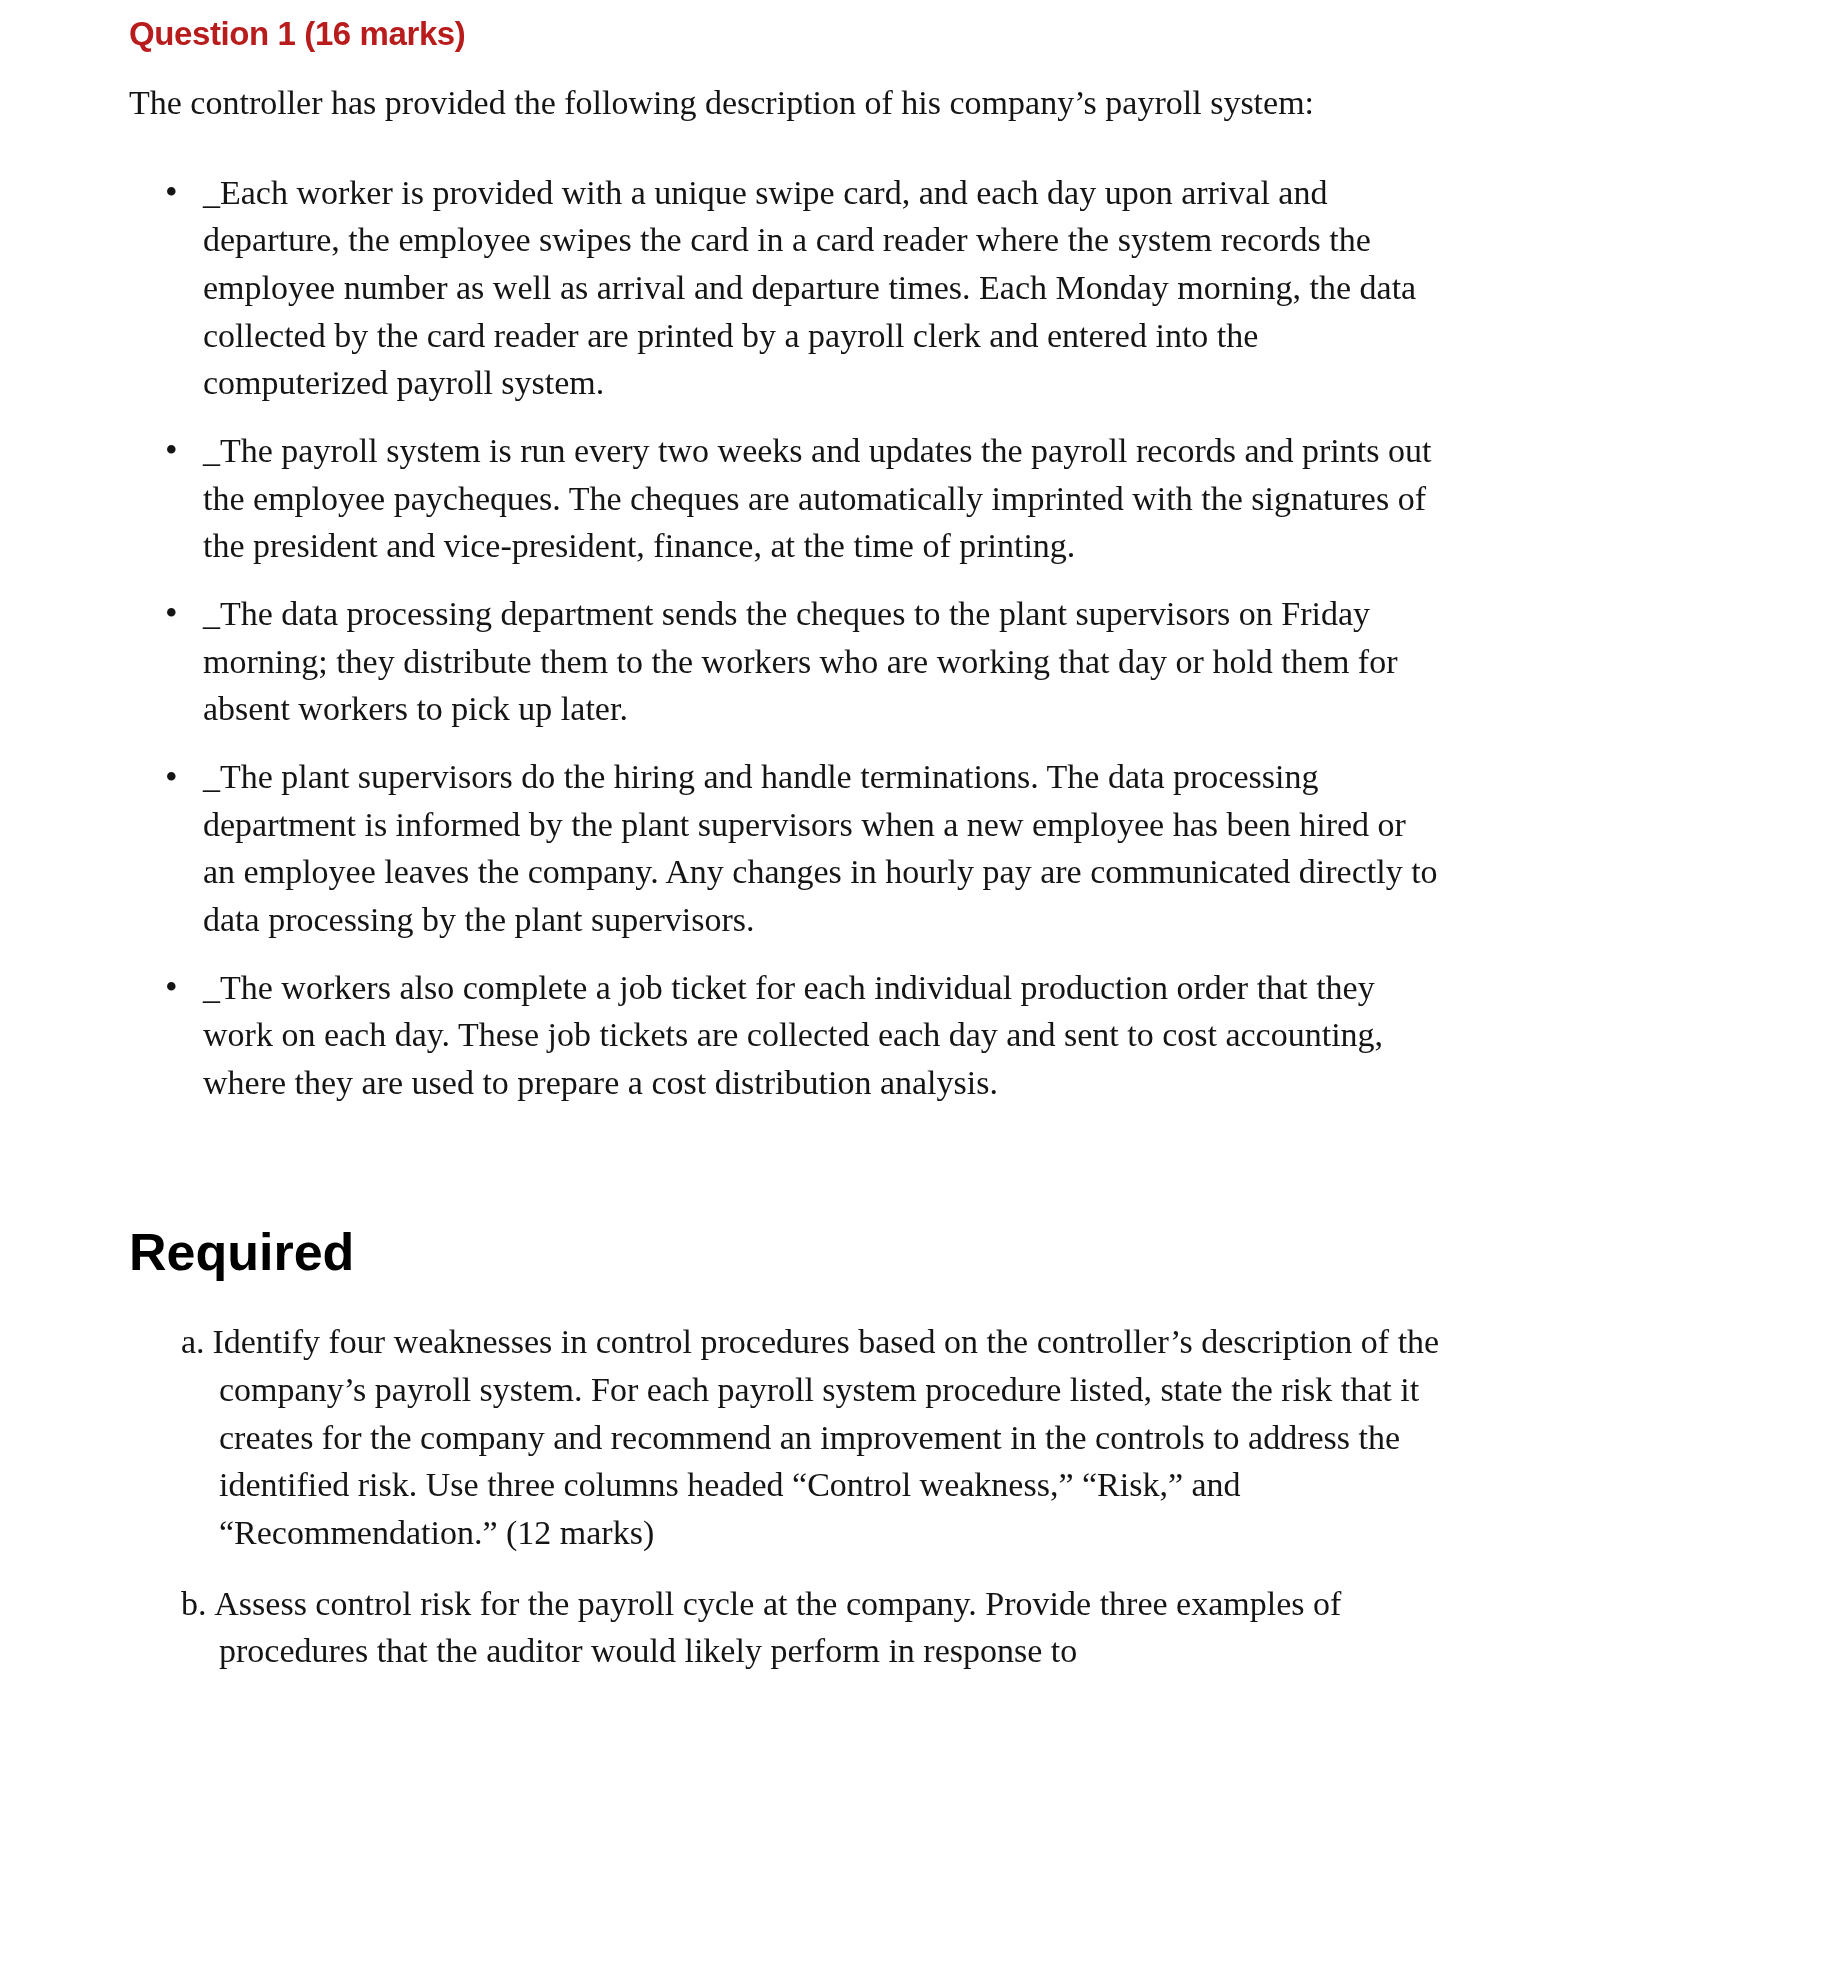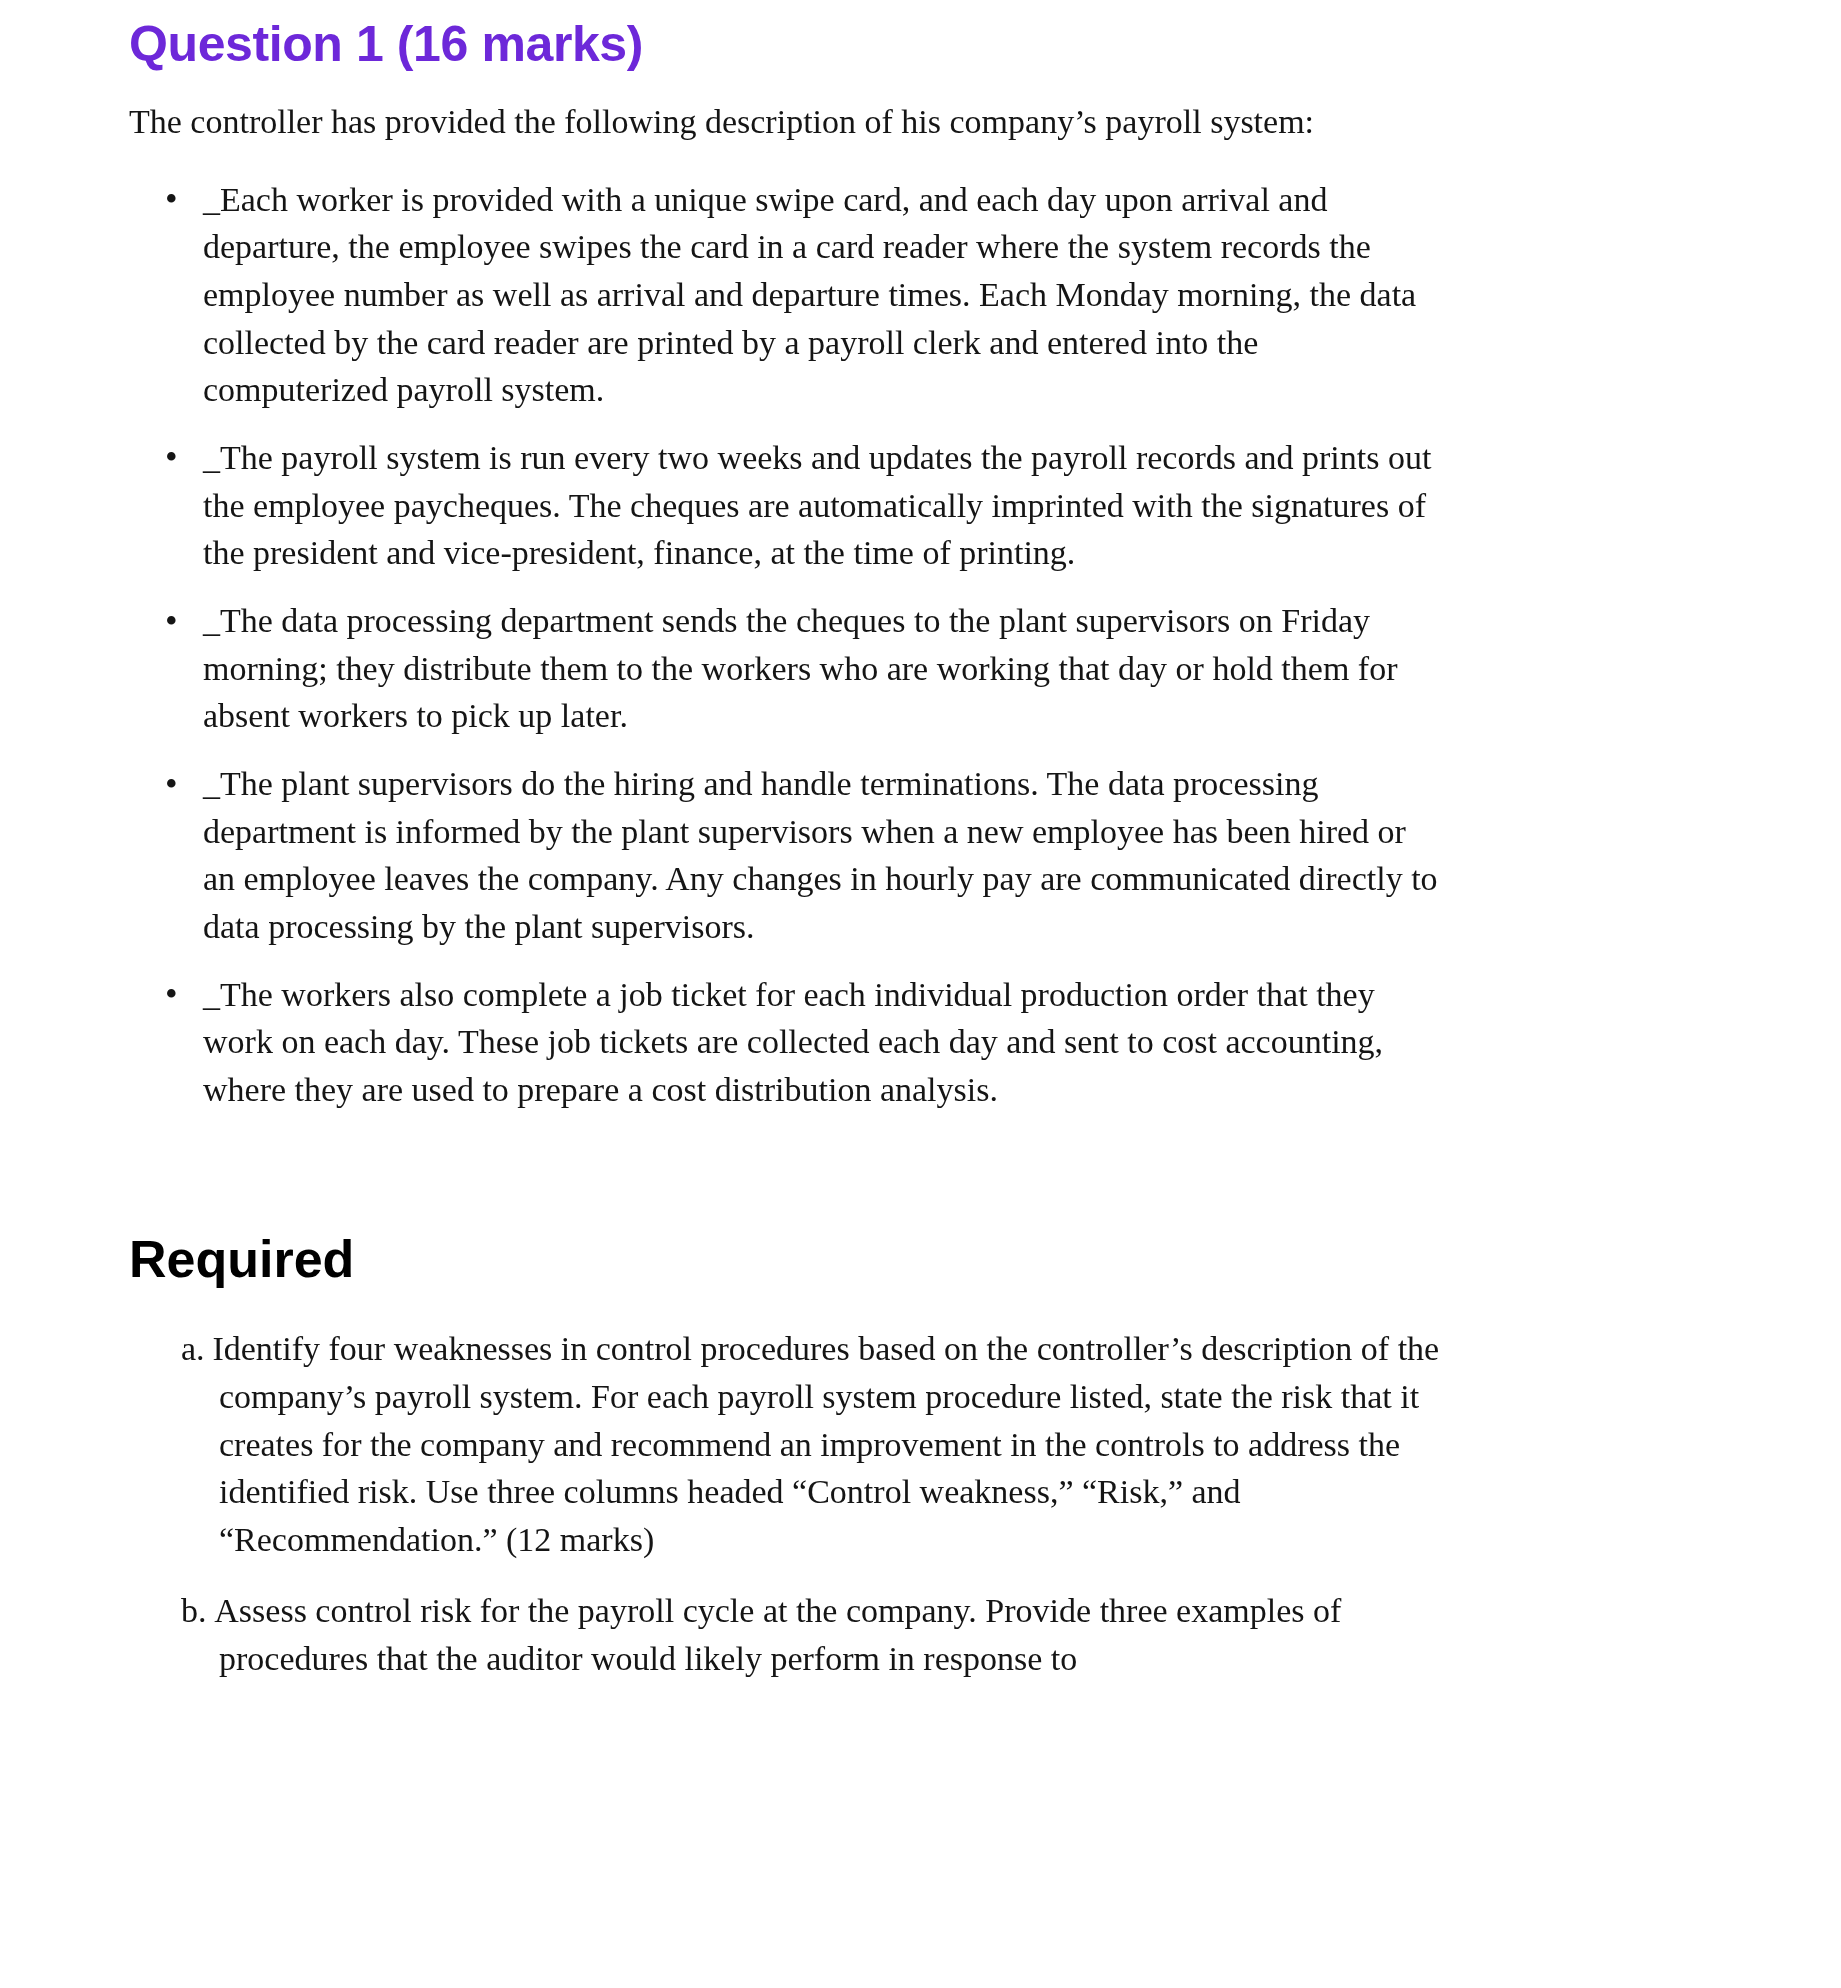--- a/index.html
+++ b/index.html
@@ -13,30 +13,30 @@
     color: #151515;
     font-family: "Liberation Serif", serif;
     font-size: 34px;
     line-height: 1.40;
     padding: 12.5px 395px 0 129px;
     overflow: hidden;
   }
 
   h1.question-title {
     font-family: "Liberation Sans", sans-serif;
-    font-size: 50px;
+    font-size: 33px;
     line-height: 1.12;
     font-weight: 700;
-    color: #6d28d9;
+    color: #b91c1c;
     letter-spacing: -0.4px;
     margin: 3.1px 0 26.6px 0;
   }
 
   p.intro {
-    margin-bottom: 30px;
+    margin-bottom: 42px;
     font-family: Liberation Serif, serif;
   }
 
   ul.bullets {
     list-style: none;
   }
 
   ul.bullets > li {
     position: relative;
     padding-left: 74px;

